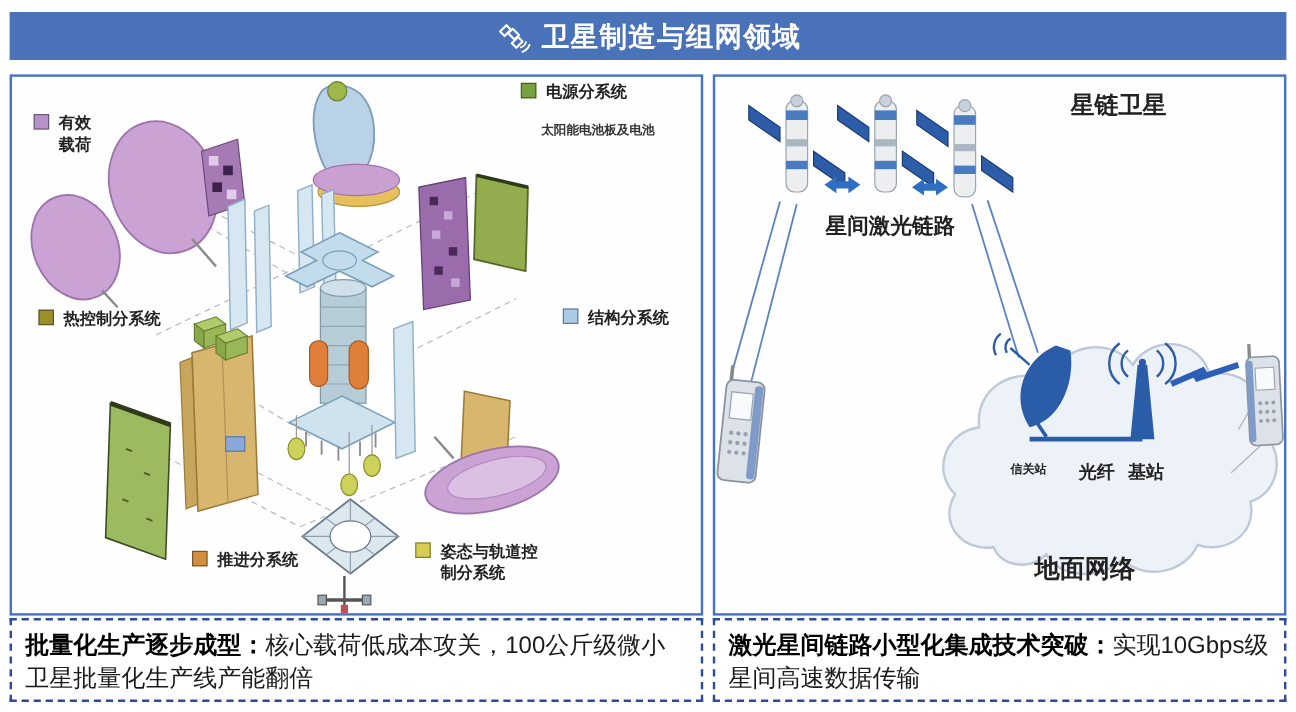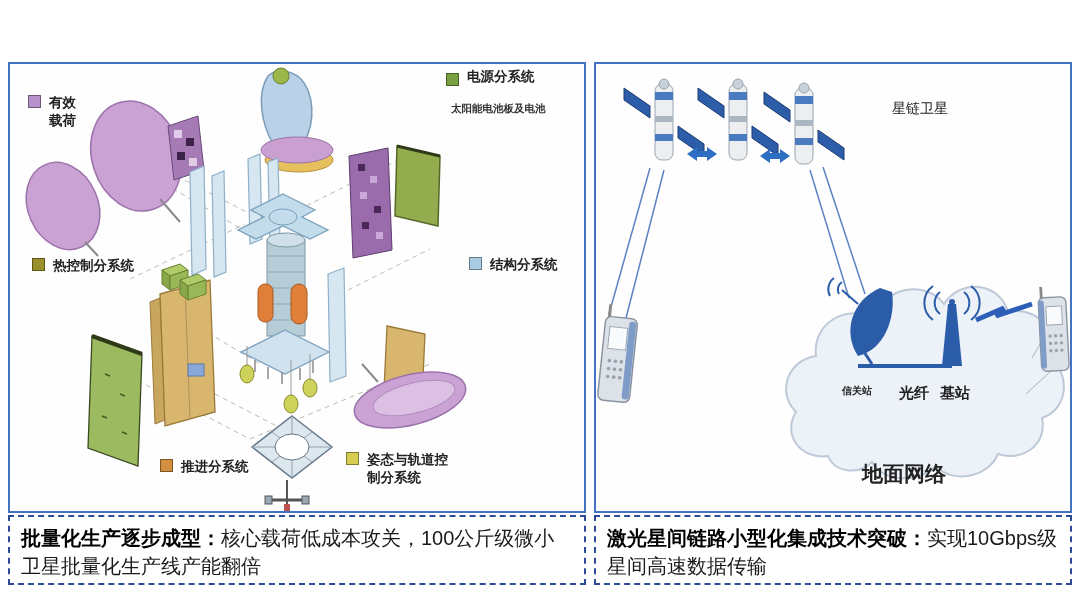--- a/index.html
+++ b/index.html
@@ -18,38 +18,50 @@
   
   .legend-item{position:absolute;display:flex;gap:8px;align-items:flex-start;}
   .swatch{width:13px;height:13px;border:1px solid rgba(0,0,0,.4);flex:0 0 auto;margin-top:1px;}
   .sw-payload{background:#b791c9}.sw-ttc{background:#dcc0a8}.sw-power{background:#78a040}
   .sw-thermal{background:#9a8f2a}.sw-structure{background:#aacbe4}.sw-propulsion{background:#d28f3f}
   .sw-aocs{background:#d6cc52}
   .legend-label{font-size:13.5px;font-weight:700;color:#222;line-height:1.3;white-space:pre-line;}
   .legend-note{position:absolute;font-size:10.5px;font-weight:700;color:#333;}
   
   .rlabel{position:absolute;color:#222;}
-  .lbl-starlink{left:296px;top:10px;font-size:14px;font-weight:400;margin-top:26px;}
+  .lbl-starlink{left:296px;top:10px;font-size:20px;font-weight:700;}
   .lbl-laser{left:92px;top:112px;font-size:18px;font-weight:700;}
   .lbl-gateway{left:246px;top:320px;font-size:10px;font-weight:700;}
   .lbl-fiber{left:303px;top:320px;font-size:15px;font-weight:700;}
   .lbl-base{left:344px;top:320px;font-size:15px;font-weight:700;}
   .lbl-ground{left:266px;top:396px;font-size:21px;font-weight:700;}
   
   .caption{position:absolute;top:515px;height:70px;border:2px dashed #2e4a9b;background:#ffffff;
            padding:7px 11px;font-size:20px;line-height:1.42;color:#1a1a1a;}
   .caption-left{left:8px;width:578px;}
   .caption-right{left:594px;width:478px;}
   .caption .lead{font-weight:700;color:#000;margin-top:28px;}
 </style>
 </head>
 <body>
 
 <div class="stage">
 
+  <div class="header">
+    <svg width="30" height="30" viewBox="0 0 40 40">
+      <g fill="none" stroke="#ffffff" stroke-width="2.4" stroke-linejoin="round">
+        <path d="M5 15 L12 8 L17 13 L10 20 Z"></path>
+        <path d="M14 17 L19 12 L26 19 L21 24 Z"></path>
+        <path d="M18 28 L25 21 L30 26 L23 33 Z"></path>
+        <path d="M27 33 a 9 9 0 0 0 7 -7" stroke-width="2"></path>
+        <path d="M29 38 a 14 14 0 0 0 9 -9" stroke-width="2"></path>
+      </g>
+    </svg>
+    <span class="header-title">卫星制造与组网领域</span>
+  </div>
 
   <div class="panel panel-left">
     <svg width="574" height="447" viewBox="0 0 574 447">
 
       <g stroke="#b9b9b9" stroke-width="1" stroke-dasharray="5,4">
         <path d="M95 75 L250 155"></path>
           <path d="M155 120 L240 170"></path>
           <path d="M240 170 L390 95"></path>
         <path d="M120 215 L235 160"></path>
           <path d="M96 300 L240 375"></path>
@@ -175,21 +187,21 @@
         <rect x="292" y="432" width="7" height="8" fill="#9aa8b4" stroke="#555"></rect>
         <rect x="274" y="440" width="6" height="7" fill="#c05050"></rect>
       </g>
     </svg>
 
     <div class="legend-item" style="left:18px;top:30px;">
       <span class="swatch sw-payload"></span>
       <span class="legend-label">有效
 载荷</span>
     </div>
-    <div class="legend-item" style="left:436px;top:4px;align-items:flex-end;">
+    <div class="legend-item" style="left:424px;top:4px;">
       <span class="swatch sw-power"></span>
       <span class="legend-label">电源分系统</span>
     </div>
     <div class="legend-note" style="left:441px;top:38px;">太阳能电池板及电池</div>
     <div class="legend-item" style="left:22px;top:181px;margin-top:12px;">
       <span class="swatch sw-thermal"></span>
       <span class="legend-label">热控制分系统</span>
     </div>
     <div class="legend-item" style="left:418px;top:192px;margin-left:41px;">
       <span class="swatch sw-structure"></span>
@@ -293,20 +305,21 @@
             <circle cx="17" cy="50" r="1.8"></circle>
             <circle cx="23" cy="50" r="1.8"></circle>
           <circle cx="11" cy="58" r="1.8"></circle>
             <circle cx="17" cy="58" r="1.8"></circle>
             <circle cx="23" cy="58" r="1.8"></circle>
         </g>
       </g>
     </svg>
 
     <div class="rlabel lbl-starlink">星链卫星</div>
+    <div class="rlabel lbl-laser">星间激光链路</div>
     <div class="rlabel lbl-gateway">信关站</div>
     <div class="rlabel lbl-fiber">光纤</div>
     <div class="rlabel lbl-base">基站</div>
     <div class="rlabel lbl-ground">地面网络</div>
   </div>
 
   <div class="caption caption-left">
     <span class="lead">批量化生产逐步成型：</span><span>核心载荷低成本攻关，100公斤级微小卫星批量化生产线产能翻倍</span>
   </div>
   <div class="caption caption-right">

